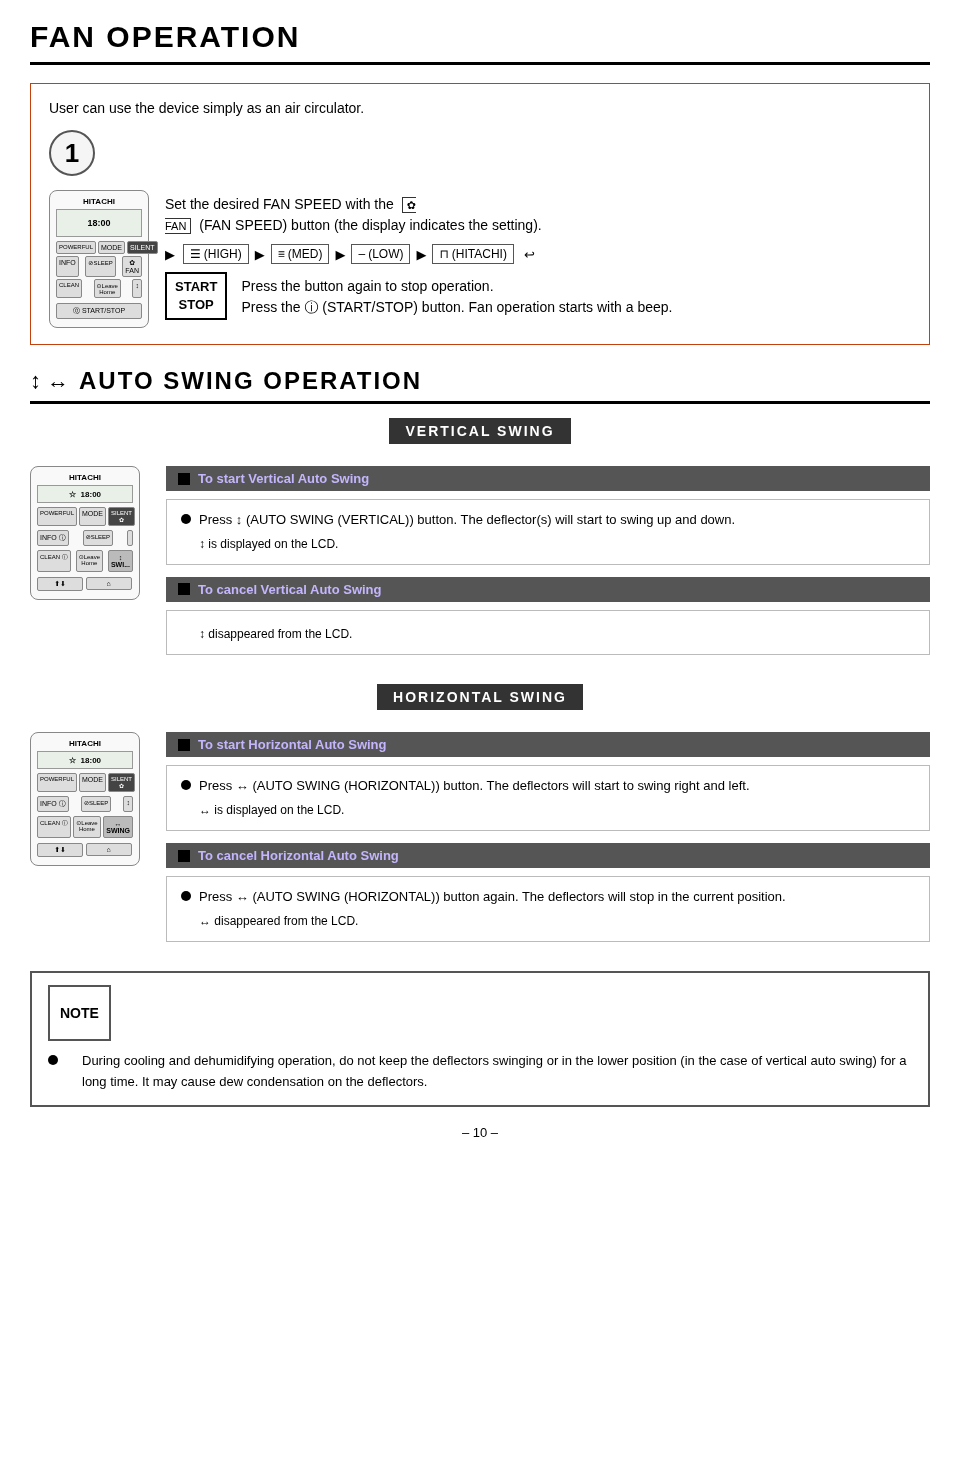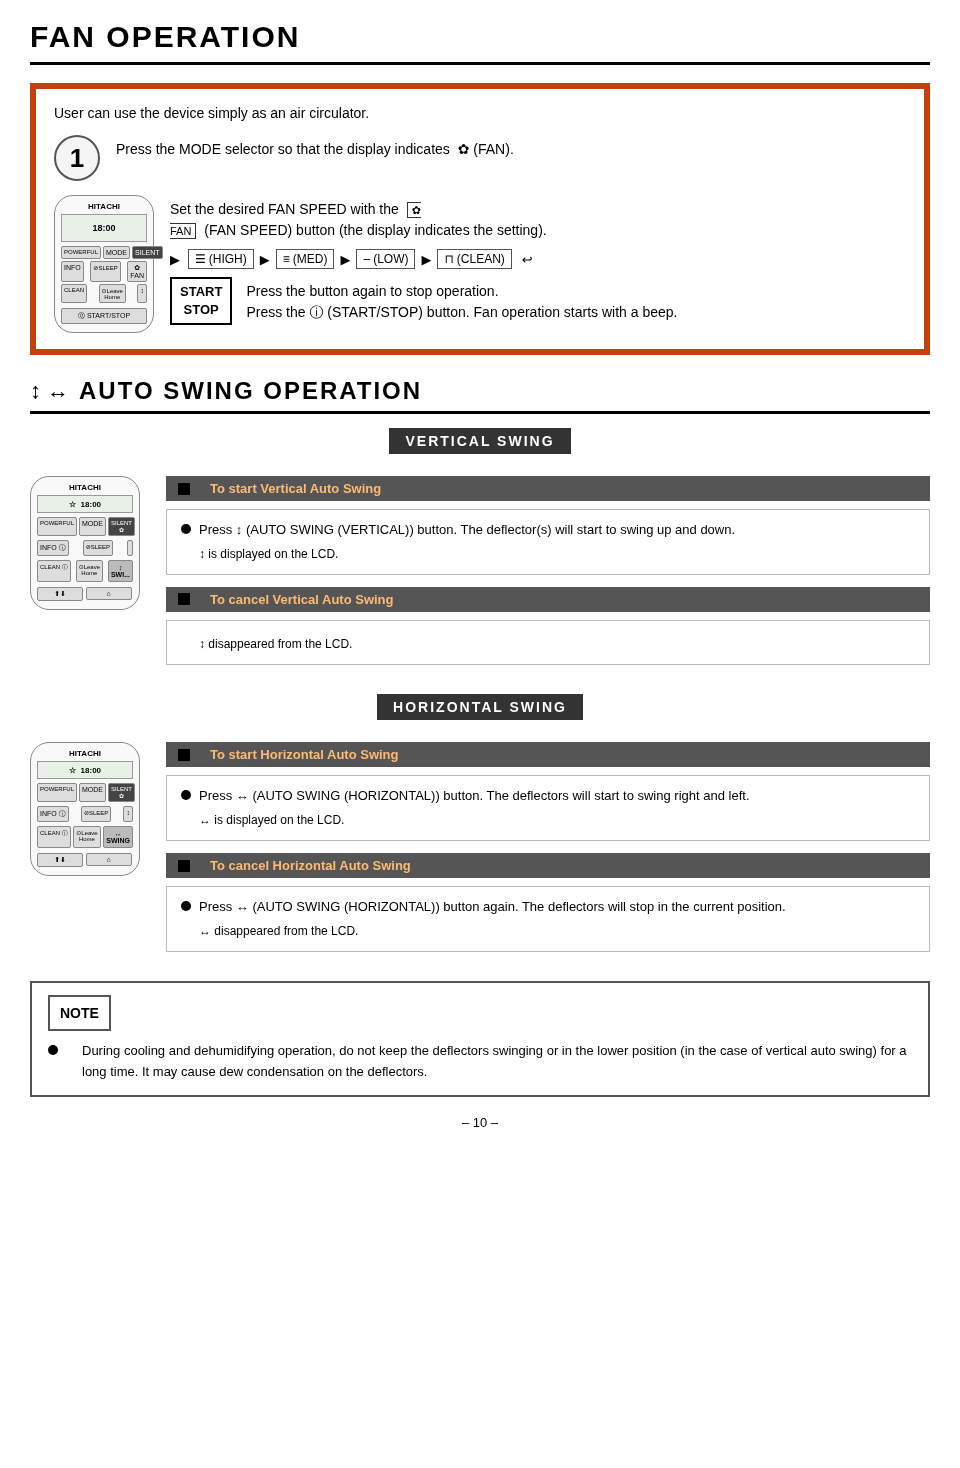--- a/index.html
+++ b/index.html
@@ -21,21 +21,21 @@
     }
     .page-header h1 {
       font-size: 30px;
       font-weight: 900;
       letter-spacing: 2px;
       text-transform: uppercase;
     }
 
     
     .fan-section {
-      border: 6px solid #c2410c;
+      border: 1px solid #c2410c;
       padding: 16px 18px;
       margin-bottom: 22px;
       background: #fff;
     }
     .fan-intro {
       font-size: 14px;
       margin-bottom: 14px;
     }
 
     .fan-steps {
@@ -106,21 +106,21 @@
       font-size: 13px;
       line-height: 1.4;
       flex-shrink: 0;
     }
 
     
     .remote-diagram {
       width: 100px;
       flex-shrink: 0;
       border: 1.5px solid #888;
-      border-radius: 19px;
+      border-radius: 8px;
       padding: 6px;
       background: #f9f9f9;
       font-size: 9px;
     }
     .remote-brand {
       font-weight: bold;
       font-size: 8px;
       text-align: center;
       margin-bottom: 3px;
     }
@@ -214,28 +214,28 @@
       padding: 5px 16px;
       font-size: 14px;
       font-weight: bold;
       letter-spacing: 2px;
       display: inline-block;
       margin-bottom: 10px;
     }
 
     .section-title-bar {
       background: #555;
-      color: #fdba74;
+      color: #c4b5fd;
       padding: 5px 12px;
       font-size: 13px;
       font-weight: bold;
       margin-bottom: 8px;
       display: flex;
       align-items: center;
-      gap: 20px;
+      gap: 8px;
     }
     .section-title-bar .bullet-square {
       width: 12px;
       height: 12px;
       background: #000;
       display: inline-block;
       flex-shrink: 0;
     }
 
     .action-content {
@@ -271,21 +271,21 @@
     .note-section {
       border: 2px solid #555;
       padding: 12px 16px;
       margin-top: 20px;
     }
     .note-title {
       font-weight: bold;
       font-size: 14px;
       border: 2px solid #555;
       display: inline-block;
-      padding: 8px 10px;
+      padding: 18px 10px;
       margin-bottom: 10px;
     }
     .note-content {
       display: flex;
       align-items: flex-start;
       gap: 24px;
       font-size: 13px;
       line-height: 1.6;
     }
 
@@ -304,27 +304,20 @@
 </div>
 
 <div class="fan-section">
   <p class="fan-intro">User can use the device simply as an air circulator.</p>
 
   <div class="fan-steps">
 
     <div class="fan-step">
       <div class="step-number-circle">
         <span>1</span>
-      </div>
-      <div class="step-content">
-        <p>
-          <span>Press the MODE selector so that the display indicates</span>
-          <span style="margin-left:4px;">✿</span>
-          <span>(FAN).</span>
-        </p>
       </div>
     </div>
 
     <div class="fan-step">
       <div style="display:flex;flex-direction:column;align-items:center;gap:0;">
 
         <div class="remote-diagram">
           <div class="remote-brand">HITACHI</div>
           <div class="remote-display">18:00</div>
           <div class="remote-rows">
@@ -356,21 +349,21 @@
           <span>(FAN SPEED) button (the display indicates the setting).</span>
         </p>
         <div class="fan-speed-row">
           <span style="margin-right:2px;">▶</span>
           <span class="speed-box">☰ <span>(HIGH)</span></span>
           <span>▶</span>
           <span class="speed-box">≡ <span>(MED)</span></span>
           <span>▶</span>
           <span class="speed-box">– <span>(LOW)</span></span>
           <span>▶</span>
-          <span class="speed-box">⊓ <span>(CLEAN)</span></span>
+          <span class="speed-box">⊓ <span>(HITACHI)</span></span>
           <span style="margin-left:4px;">↩</span>
         </div>
 
         <div class="start-stop-block" style="">
           <div class="start-stop-label">
             <span>START</span><br>
             <span>STOP</span>
           </div>
           <div>
             <p style="margin-top:4px;">Press the button again to stop operation.</p>

